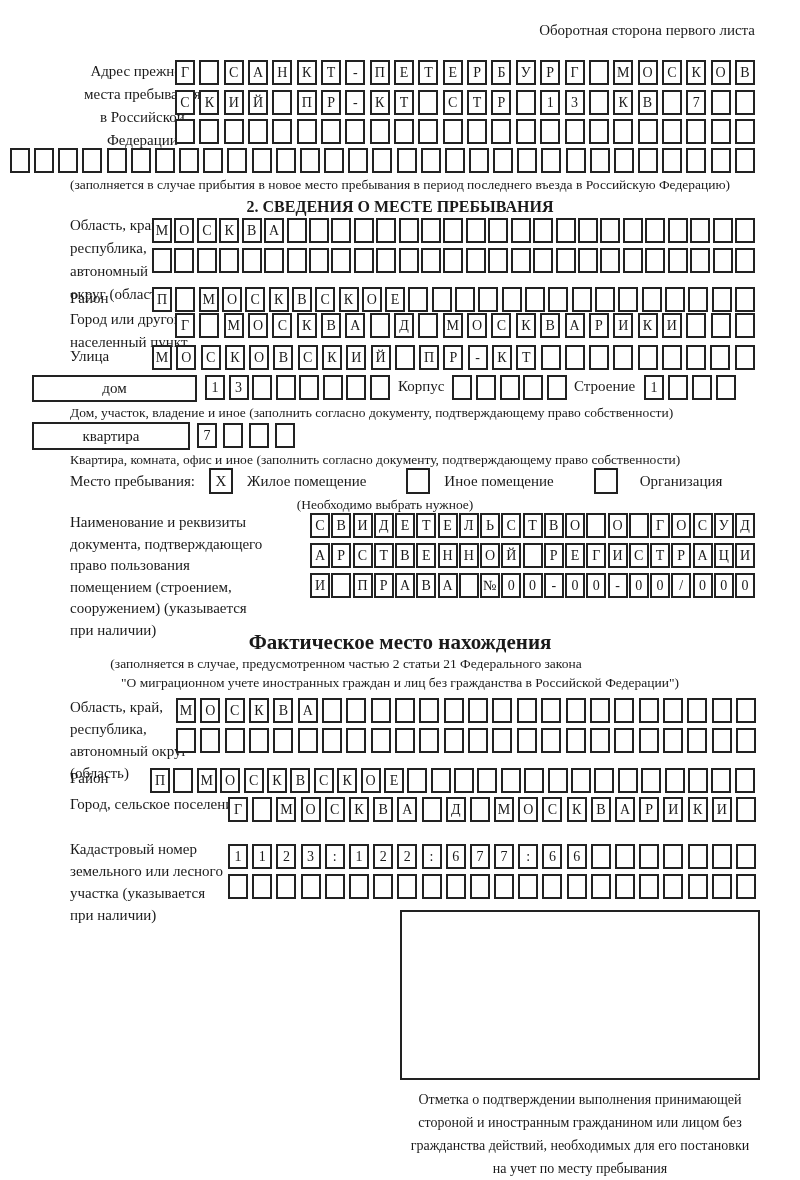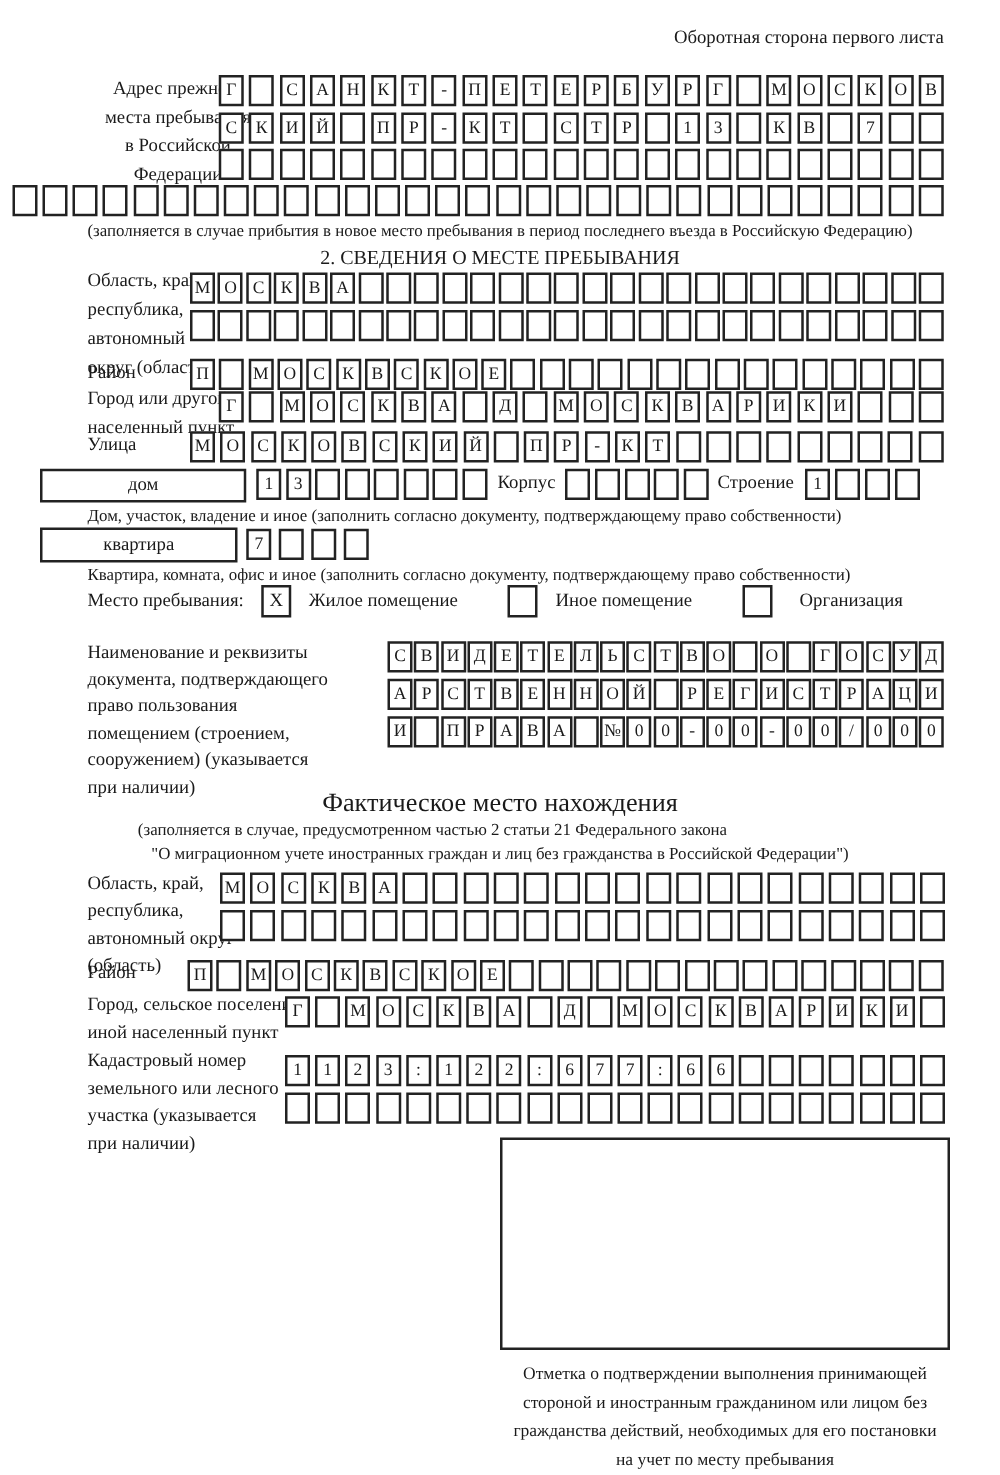--- a/index.html
+++ b/index.html
@@ -1,19 +1,19 @@
 <!DOCTYPE html>
 <html><head>
 <meta charset="utf-8">
 <style>
   html,body{margin:0;padding:0;background:#fff;}
   .page{position:relative;width:800px;height:1180px;background:#fff;color:#1a1a1a;
         font-family:"Liberation Serif","DejaVu Serif",serif;font-size:15px;overflow:hidden;}
   .abs{position:absolute;}
-  .bold{font-weight:normal;}
+  .bold{font-weight:bold;}
   .center-text{text-align:center;}
   .right-text{text-align:right;}
   .cap{font-size:13.5px;}
   .lbl-line{line-height:23px;white-space:nowrap;}
   .lh22 .lbl-line{line-height:22px;}
   .lh21 .lbl-line{line-height:21.5px;}
   .boxrow{display:flex;justify-content:space-between;}
   .cell{box-sizing:border-box;width:20px;height:25px;border:2px solid #222;background:#fff;
         display:flex;align-items:center;justify-content:center;font-size:14px;flex:0 0 auto;}
   .widebox{box-sizing:border-box;border:2px solid #222;display:flex;align-items:center;
@@ -346,20 +346,21 @@
 
   <div class="abs mesto" style="left:70px;top:468px;">
     <span>Место пребывания:</span>
     <div class="cell cb">X</div>
     <span class="opt">Жилое помещение</span>
     <div class="cell cb" style="margin-left:26px;"></div>
     <span class="opt">Иное помещение</span>
     <div class="cell cb" style="margin-left:26px;margin-right:22px;"></div>
     <span class="opt">Организация</span>
   </div>
+  <div class="abs center-text cap" style="left:100px;top:497px;width:570px;">(Необходимо выбрать нужное)</div>
 
   <div class="abs lh21" style="left:70px;top:512px;width:240px;">
       <div class="lbl-line">Наименование и реквизиты</div>
       <div class="lbl-line">документа, подтверждающего</div>
       <div class="lbl-line">право пользования</div>
       <div class="lbl-line">помещением (строением,</div>
       <div class="lbl-line">сооружением) (указывается</div>
       <div class="lbl-line">при наличии)</div>
     </div>
   <div class="abs boxrow" style="left:310px;top:513px;width:445px;">
@@ -520,21 +521,20 @@
       <div class="cell"></div>
       <div class="cell"></div>
       <div class="cell"></div>
       <div class="cell"></div>
       <div class="cell"></div>
       <div class="cell"></div>
     </div>
 
   <div class="abs lh22" style="left:70px;top:793px;">
       <div class="lbl-line">Город, сельское поселение,</div>
-      <div class="lbl-line">иной населенный пункт</div>
     </div>
   <div class="abs boxrow" style="left:228px;top:797px;width:528px;">
       <div class="cell">Г</div>
       <div class="cell"></div>
       <div class="cell">М</div>
       <div class="cell">О</div>
       <div class="cell">С</div>
       <div class="cell">К</div>
       <div class="cell">В</div>
       <div class="cell">А</div>

